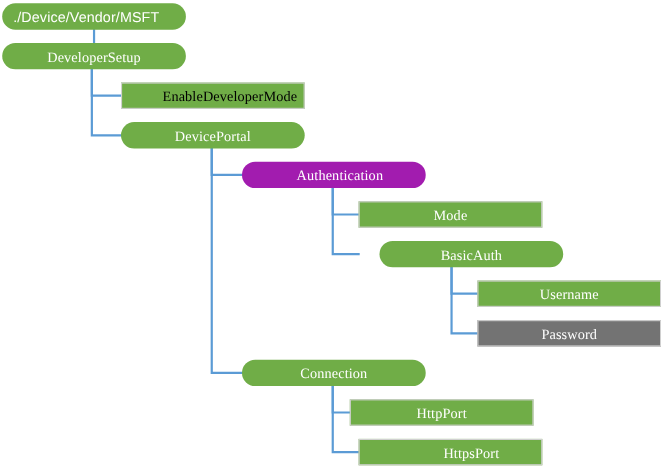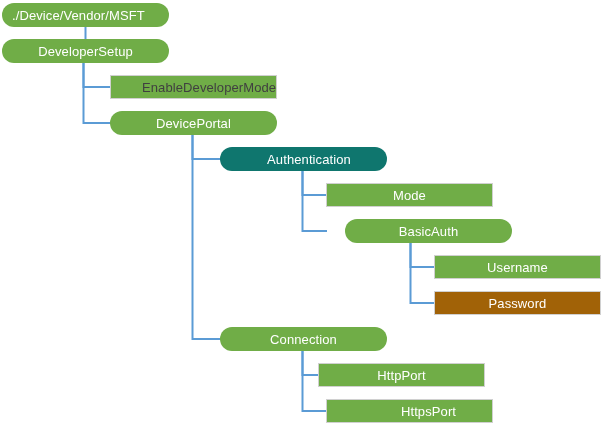--- a/index.html
+++ b/index.html
@@ -43,20 +43,21 @@
   .node .node-label {
     display: block;
     width: 100%;
   }
   .align-left .node-label {
     text-align: left;
     padding-left: 10px;
   }
   .align-center .node-label {
     text-align: center;
+    font-family: Liberation Serif, serif;
   }
 </style>
 </head>
 <body>
 
 <div id="diagram">
   <svg id="connector-layer" viewBox="0 0 601 428">
       <path d="M 85.5 27 L 85.5 39" fill="none" stroke="#5B9BD5" stroke-width="2" stroke-linecap="square"></path>
       <path d="M 83.5 63 L 83.5 87 L 110 87" fill="none" stroke="#5B9BD5" stroke-width="2" stroke-linecap="square"></path>
       <path d="M 83.5 63 L 83.5 123 L 110 123" fill="none" stroke="#5B9BD5" stroke-width="2" stroke-linecap="square"></path>
@@ -69,39 +70,39 @@
       <path d="M 302.5 351 L 302.5 375 L 326 375" fill="none" stroke="#5B9BD5" stroke-width="2" stroke-linecap="square"></path>
       <path d="M 302.5 351 L 302.5 411 L 326 411" fill="none" stroke="#5B9BD5" stroke-width="2" stroke-linecap="square"></path>
     </svg>
   <div id="node-layer">
       <div class="node pill align-left" style="left: 2px; top: 3px; width: 167px; height: 24px; background: rgb(112, 173, 71); color: rgb(255, 255, 255);">
         <span class="node-label">./Device/Vendor/MSFT</span>
       </div>
       <div class="node pill align-center" style="left: 2px; top: 39px; width: 167px; height: 24px; background: rgb(112, 173, 71); color: rgb(255, 255, 255);">
         <span class="node-label">DeveloperSetup</span>
       </div>
-      <div class="node rect align-center" style="left: 110px; top: 75px; width: 167px; height: 24px; background: rgb(112, 173, 71); color: #404040; border-color: rgb(208, 208, 208); padding-left: 31px;">
+      <div class="node rect align-center" style="left: 110px; top: 75px; width: 167px; height: 24px; background: rgb(112, 173, 71); color: #000000; border-color: rgb(208, 208, 208); padding-left: 31px;">
         <span class="node-label">EnableDeveloperMode</span>
       </div>
       <div class="node pill align-center" style="left: 110px; top: 111px; width: 167px; height: 24px; background: rgb(112, 173, 71); color: rgb(255, 255, 255); align-items: center;">
         <span class="node-label">DevicePortal</span>
       </div>
-      <div class="node pill align-center" style="left: 220px; top: 147px; width: 167px; height: 24px; background: #0f766e; color: rgb(255, 255, 255); padding-left: 11px;">
+      <div class="node pill align-center" style="left: 220px; top: 147px; width: 167px; height: 24px; background: #a21caf; color: rgb(255, 255, 255); padding-left: 11px;">
         <span class="node-label">Authentication</span>
       </div>
       <div class="node rect align-center" style="left: 326px; top: 183px; width: 167px; height: 24px; background: rgb(112, 173, 71); color: rgb(255, 255, 255); border-color: rgb(208, 208, 208);">
         <span class="node-label">Mode</span>
       </div>
       <div class="node pill align-center" style="left: 345px; top: 219px; width: 167px; height: 24px; background: rgb(112, 173, 71); color: rgb(255, 255, 255);">
         <span class="node-label">BasicAuth</span>
       </div>
       <div class="node rect align-center" style="left: 434px; top: 255px; width: 167px; height: 24px; background: rgb(112, 173, 71); color: rgb(255, 255, 255); border-color: rgb(208, 208, 208);">
         <span class="node-label">Username</span>
       </div>
-      <div class="node rect align-center" style="left: 434px; top: 291px; width: 167px; height: 24px; background: #a16207; color: rgb(255, 255, 255); border-color: rgb(208, 208, 208);">
+      <div class="node rect align-center" style="left: 434px; top: 291px; width: 167px; height: 24px; background: #737373; color: rgb(255, 255, 255); border-color: rgb(208, 208, 208);">
         <span class="node-label">Password</span>
       </div>
       <div class="node pill align-center" style="left: 220px; top: 327px; width: 167px; height: 24px; background: rgb(112, 173, 71); color: rgb(255, 255, 255);">
         <span class="node-label">Connection</span>
       </div>
       <div class="node rect align-center" style="left: 318px; top: 363px; width: 167px; height: 24px; background: rgb(112, 173, 71); color: rgb(255, 255, 255); border-color: rgb(208, 208, 208);">
         <span class="node-label">HttpPort</span>
       </div>
       <div class="node rect align-center" style="left: 326px; top: 399px; width: 167px; height: 24px; background: rgb(112, 173, 71); color: rgb(255, 255, 255); border-color: rgb(208, 208, 208); padding-left: 38px;">
         <span class="node-label">HttpsPort</span>

